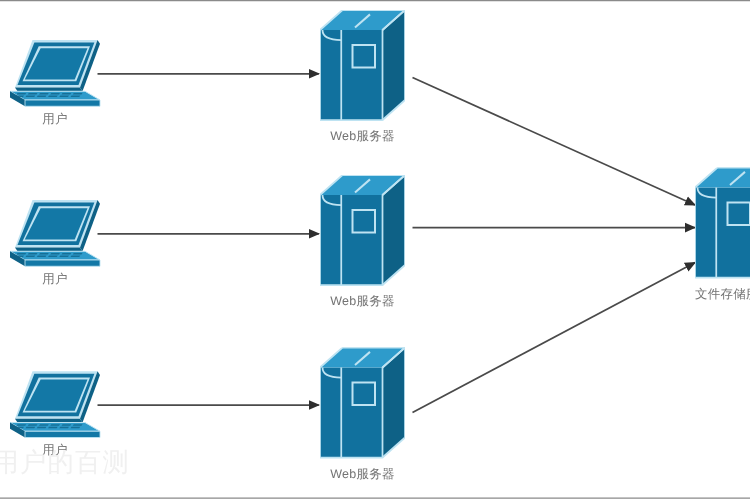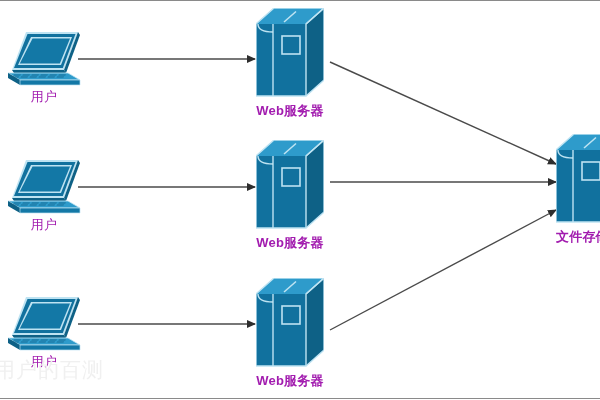--- a/index.html
+++ b/index.html
@@ -27,37 +27,36 @@
 
   
   .node {
     position: absolute;
   }
   .node-label {
     position: absolute;
     left: 50%;
     transform: translateX(-50%);
     white-space: nowrap;
-    font-size: 13px;
-    color: #a21caf;
+    font-size: 10px;
+    color: #737373;
     letter-spacing: 0.2px;
   }
 
   
   .laptop {
     width: 76px;
     height: 62px;
   }
   .laptop svg { display: block; }
 
   
   .server {
     width: 68px;
     height: 96px;
-    font-weight: bold;
   }
   .server svg { display: block; }
 
   
   .arrow-layer {
     position: absolute;
     left: 0;
     top: 0;
     width: 600px;
     height: 400px;

